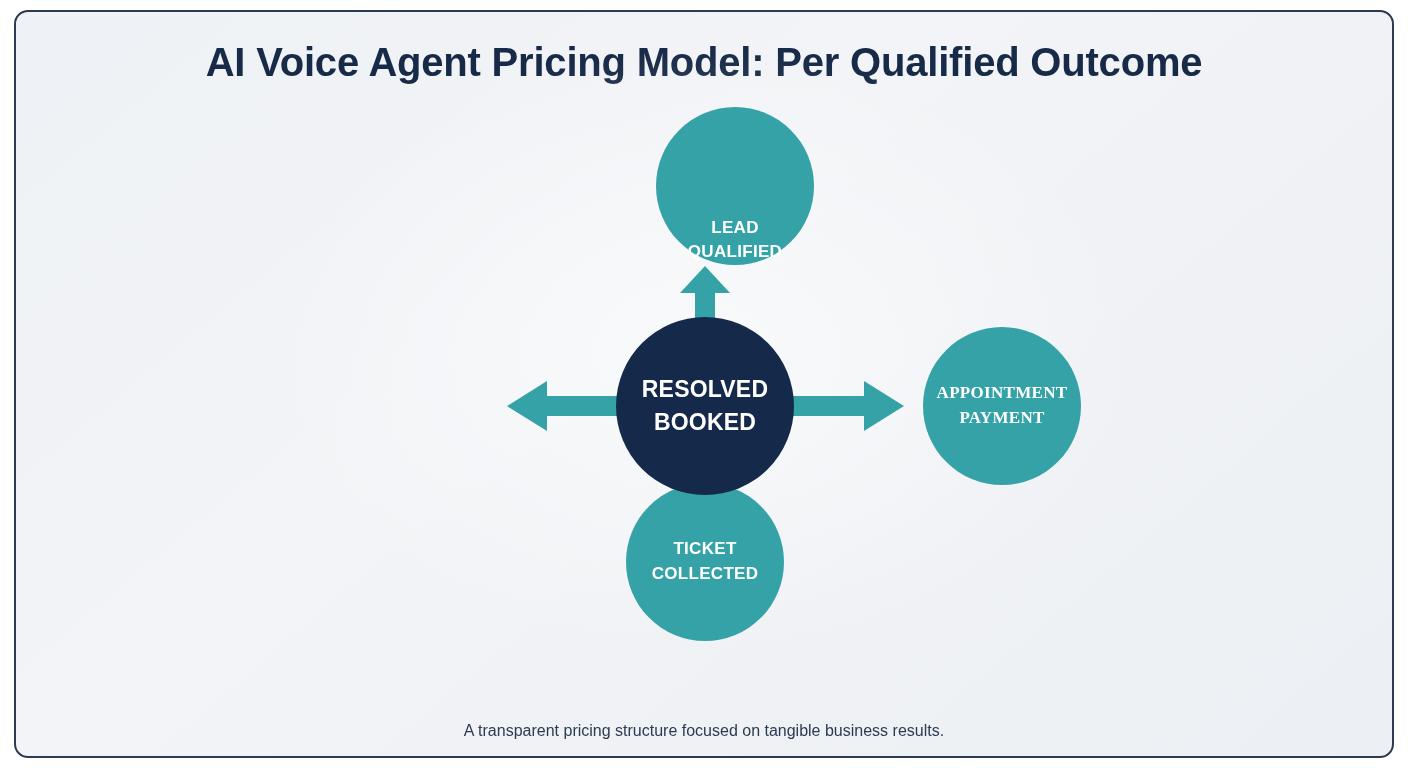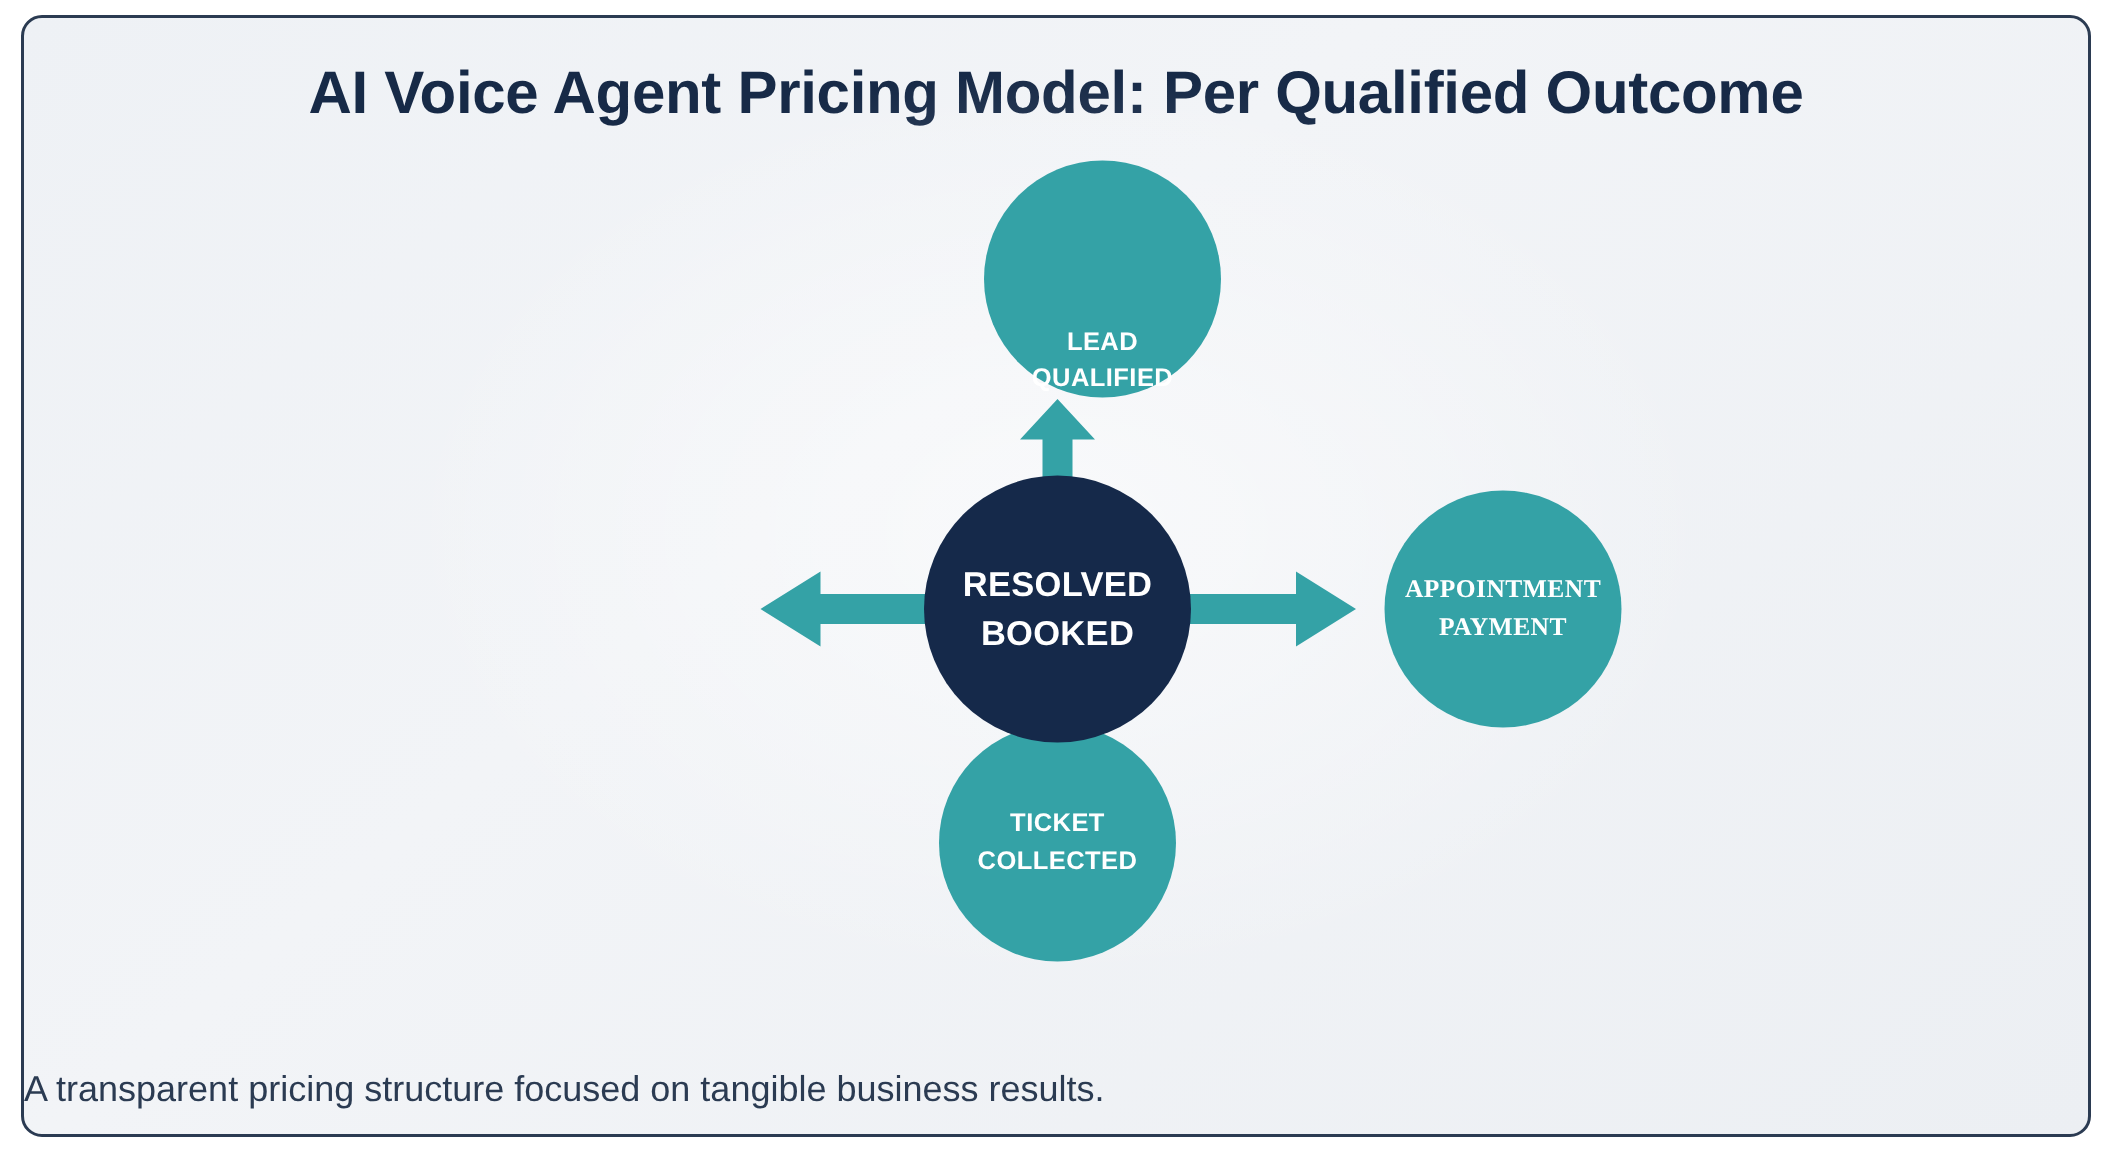--- a/index.html
+++ b/index.html
@@ -61,21 +61,22 @@
     color: #172a47;
     line-height: 1.2;
     white-space: nowrap;
   }
 
   #caption {
     position: absolute;
     left: 0;
     bottom: 14px;
     width: 100%;
-    font-size: 24px;
+    text-align: center;
+    font-size: 16px;
     font-weight: 400;
     color: #2b3b52;
     line-height: 1.3;
   }
 
   
   #diagram {
     position: absolute;
     left: 0;
     top: 0;

